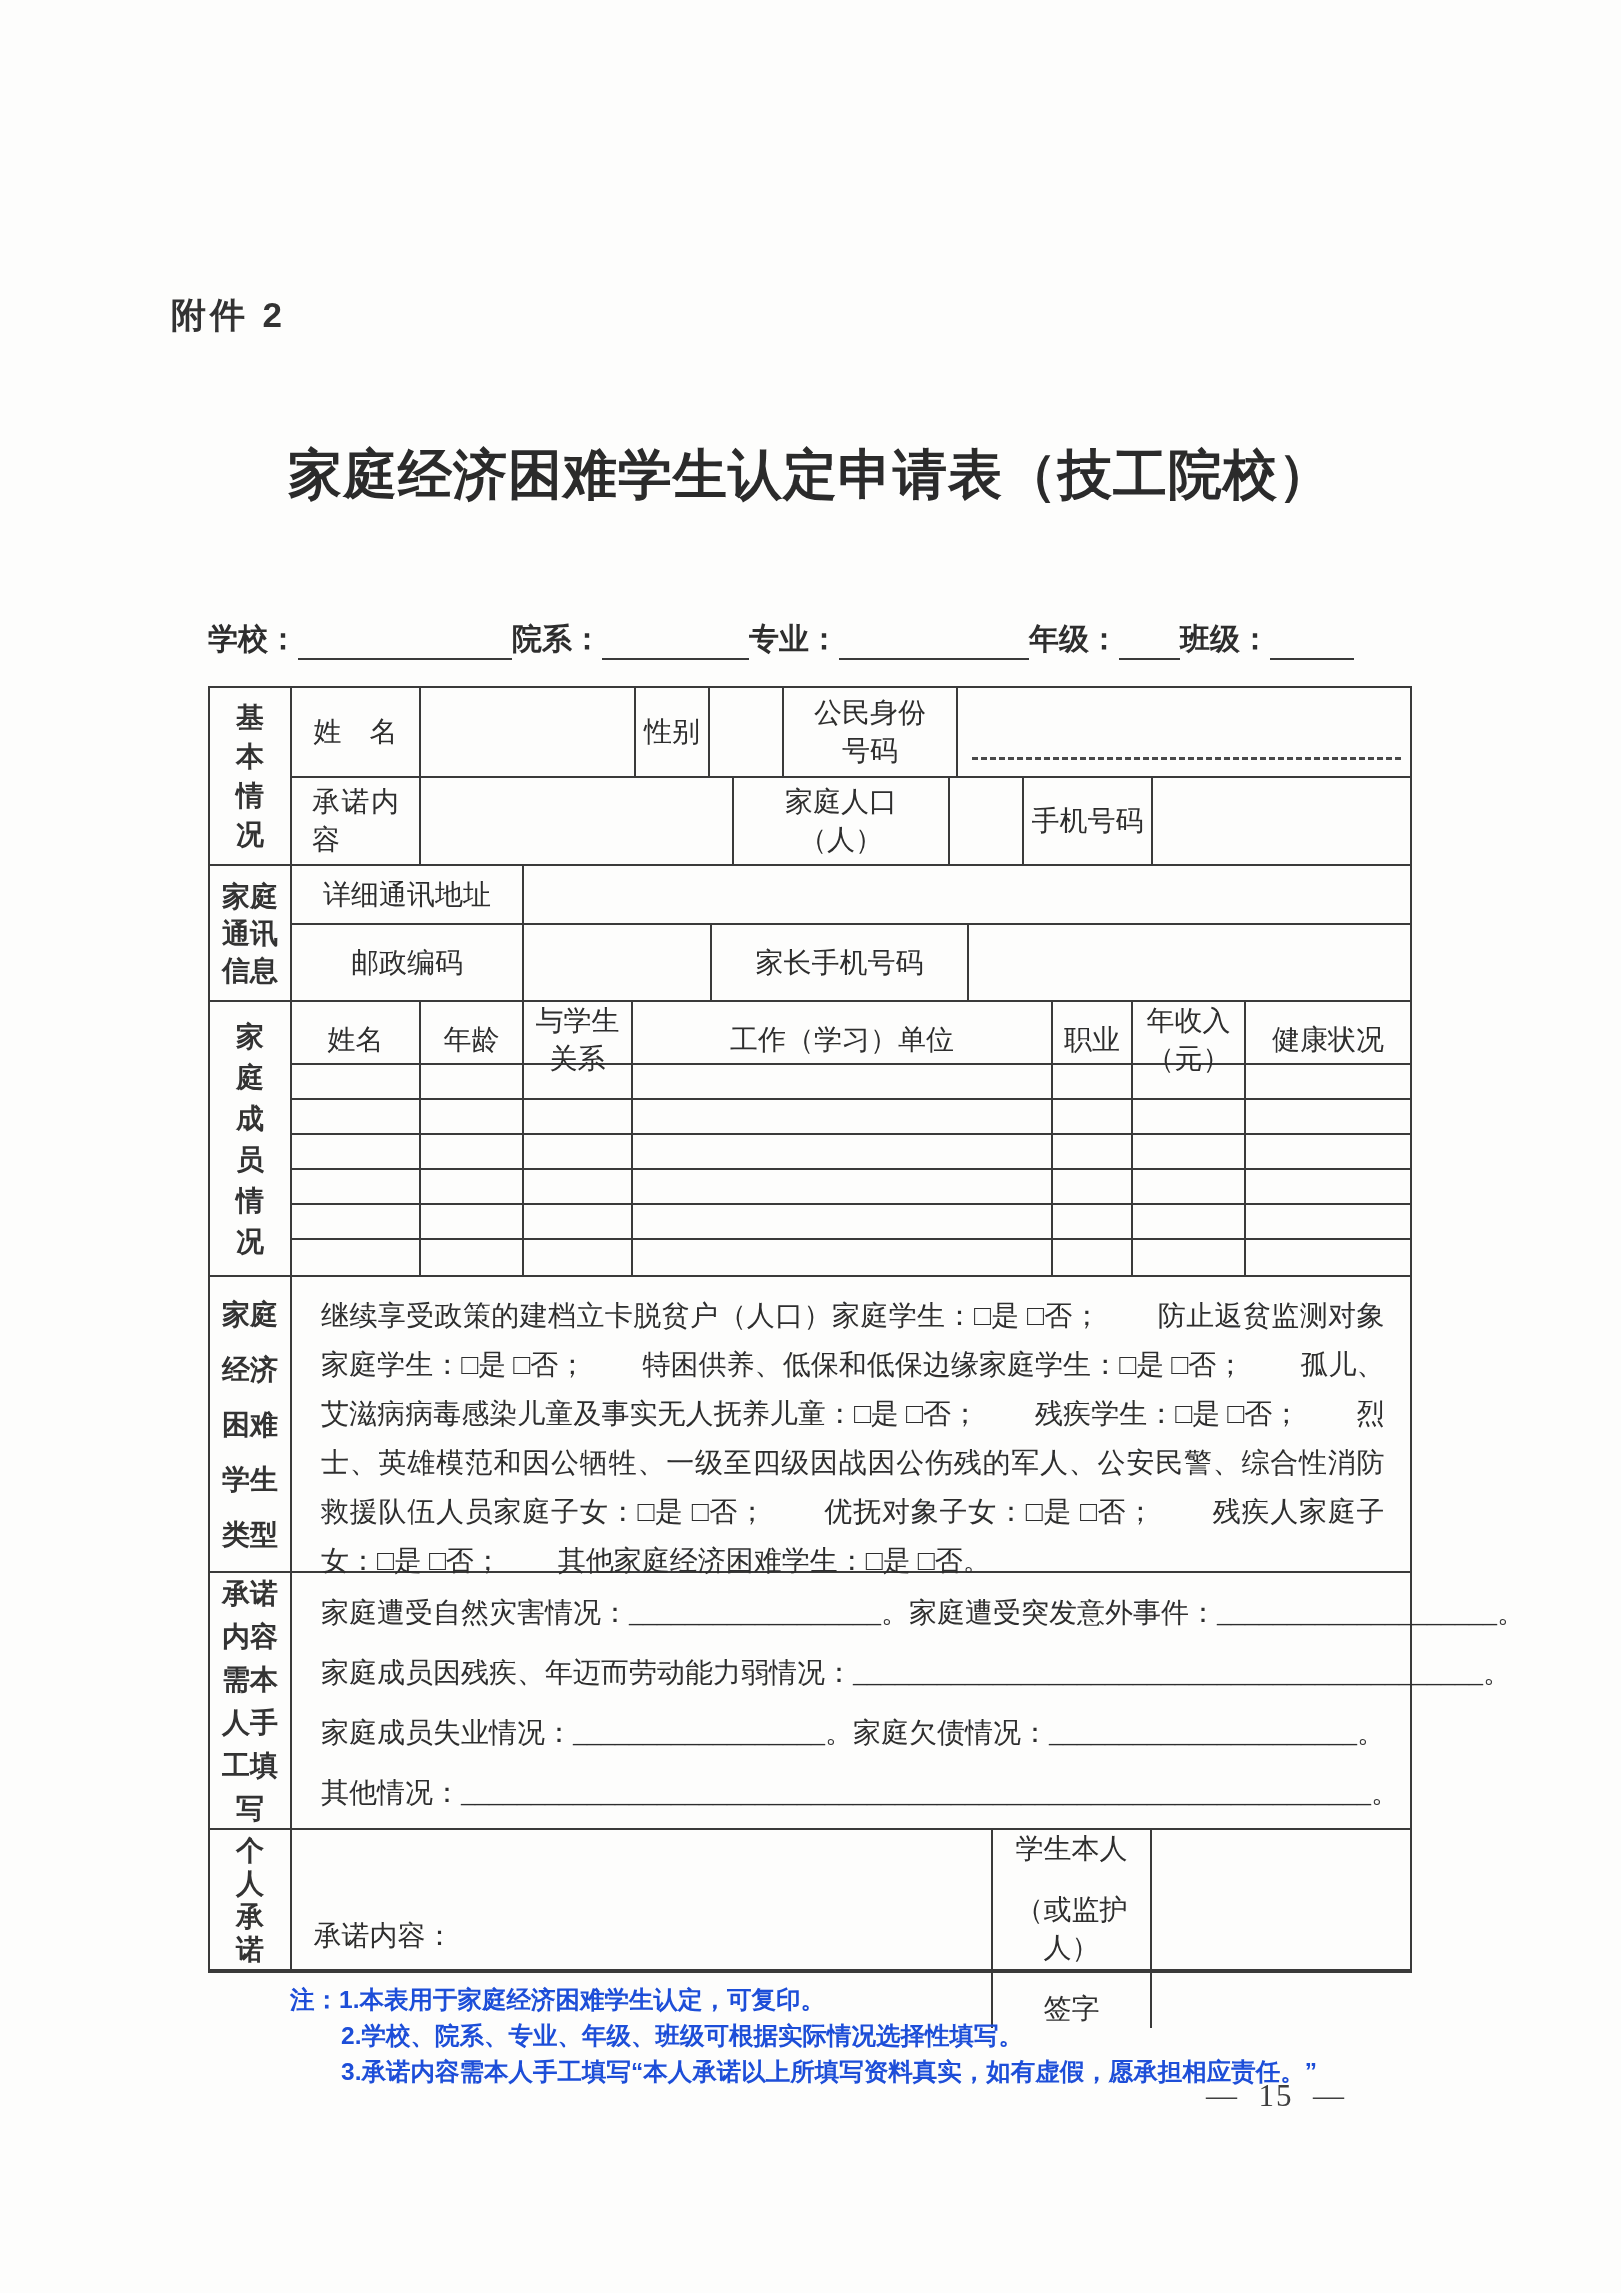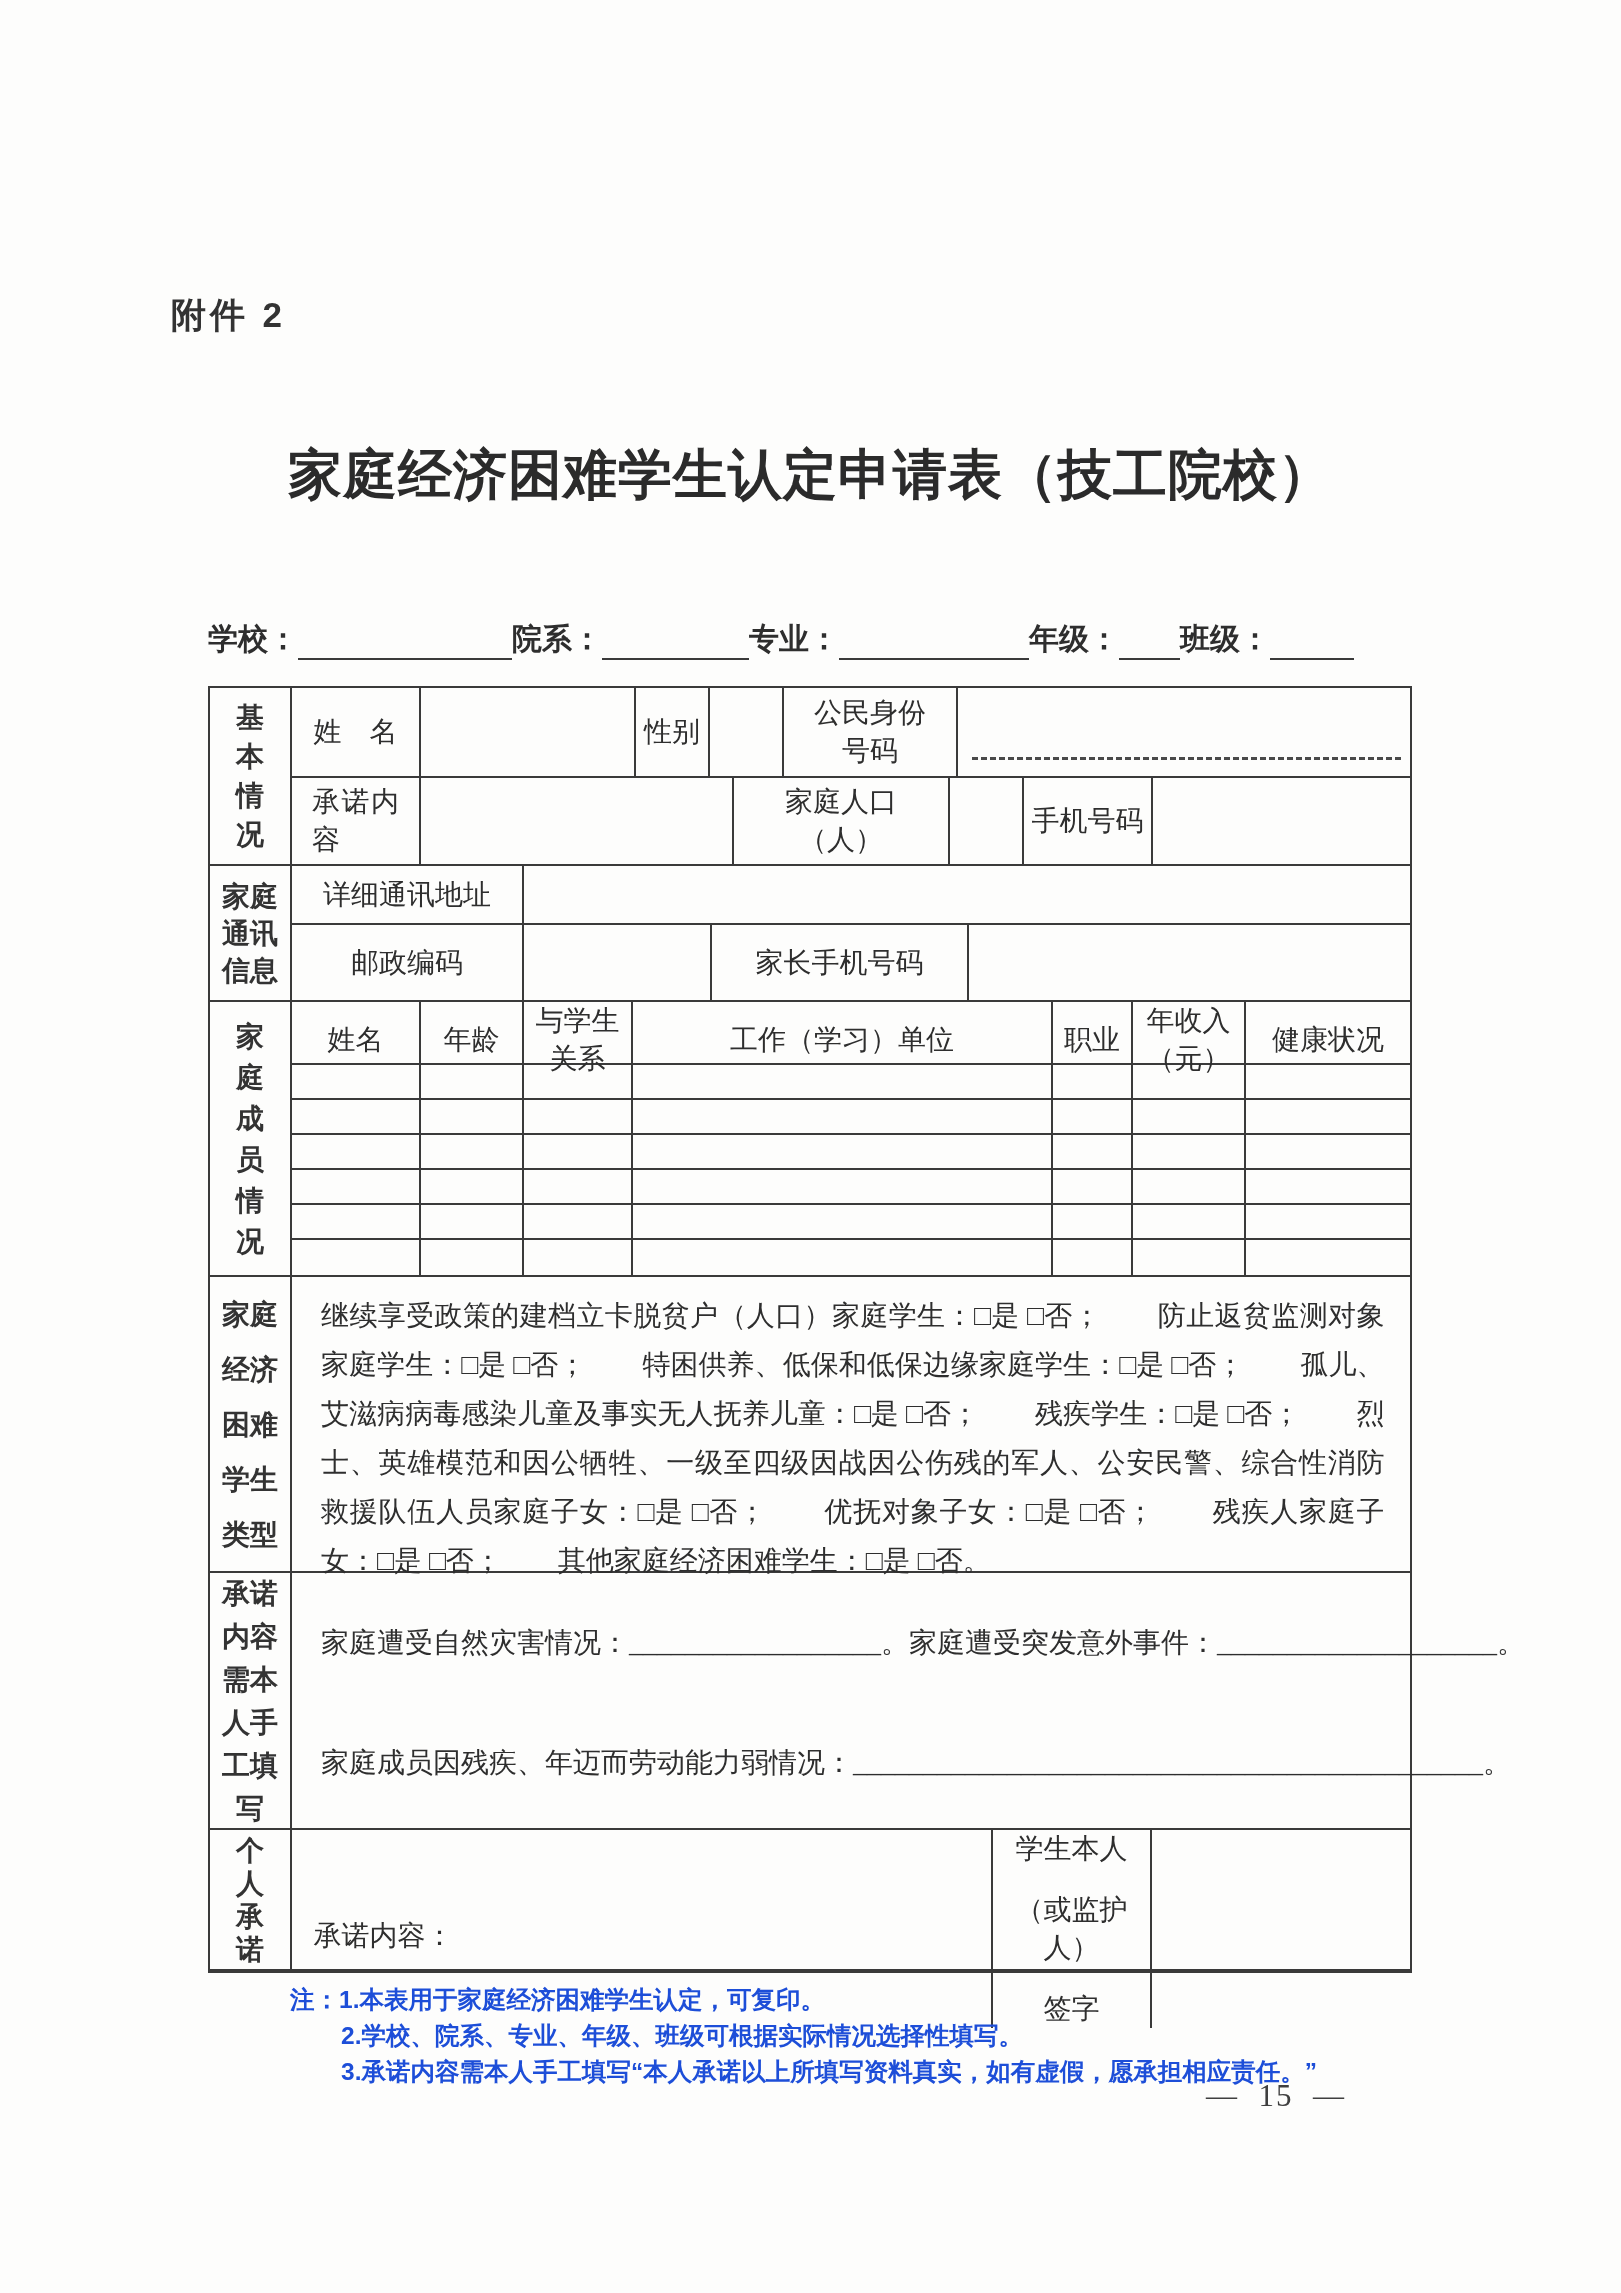--- a/index.html
+++ b/index.html
@@ -262,20 +262,22 @@
 
     <div class="sec" style="height:257px">
       <div class="seclabel">
         <span class="v2" style="line-height:43px">承诺内容需本人手工填写</span>
       </div>
       <div class="secbody">
         <div class="row" style="height:100%">
           <div class="cell infolines">
             <div class="infoline">家庭遭受自然灾害情况：__________________。家庭遭受突发意外事件：____________________。</div>
             <div class="infoline">家庭成员因残疾、年迈而劳动能力弱情况：_____________________________________________。</div>
+            <div class="infoline">家庭成员失业情况：__________________。家庭欠债情况：______________________。</div>
+            <div class="infoline">其他情况：_________________________________________________________________。</div>
           </div>
         </div>
       </div>
     </div>
 
     <div class="sec" style="height:139px">
       <div class="seclabel">
         <span class="v1" style="line-height:33px">个人承诺</span>
       </div>
       <div class="secbody">

